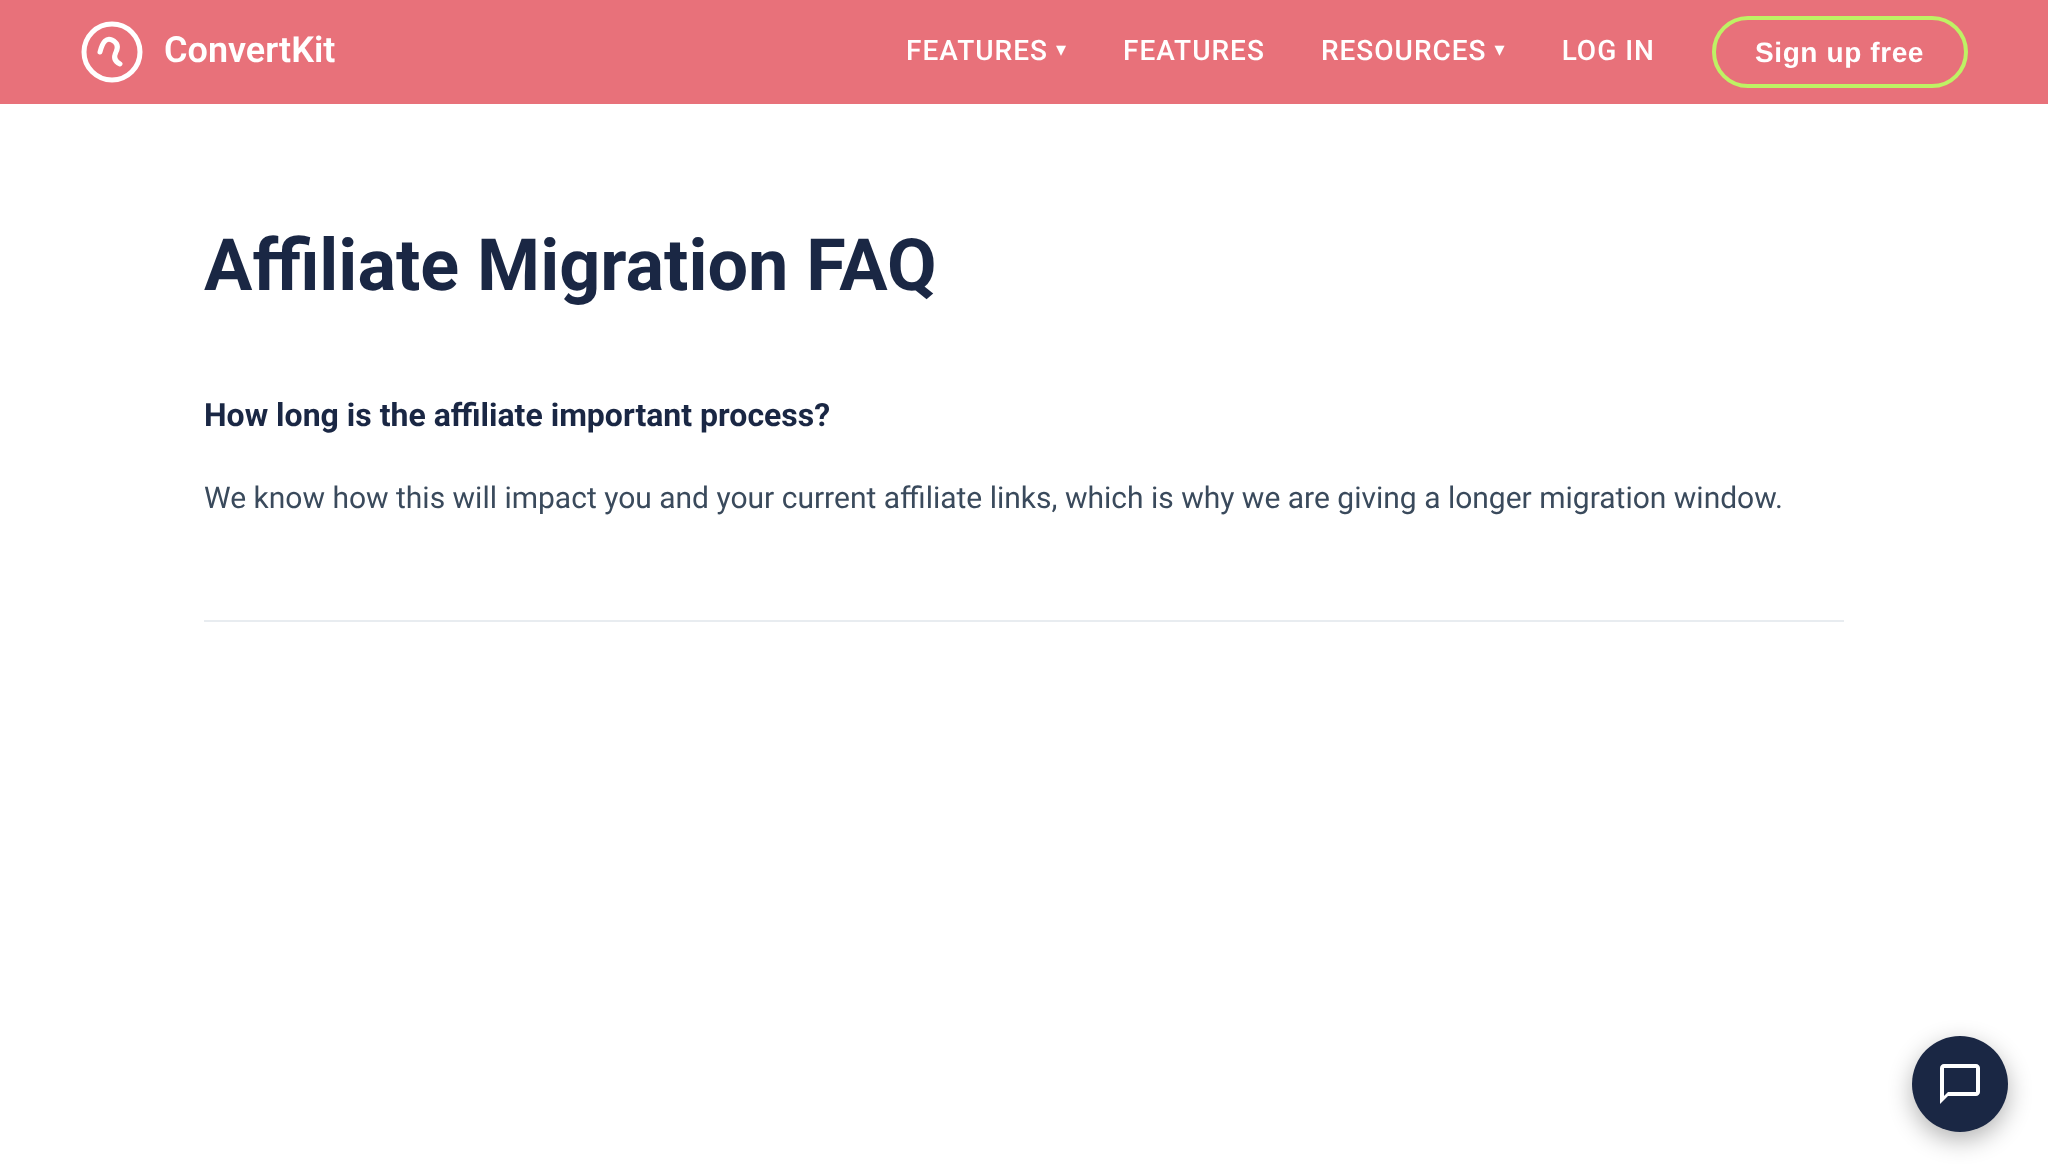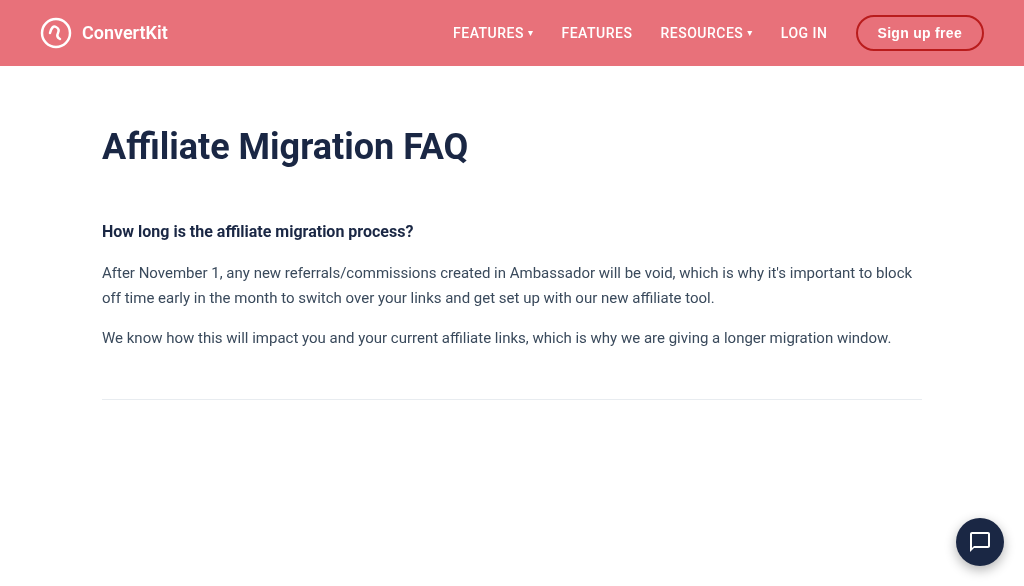--- a/index.html
+++ b/index.html
@@ -13,21 +13,21 @@
       background: #ffffff;
       color: #2d3748;
       font-size: 16px;
       line-height: 1.6;
     }
 
     
     nav {
       background-color: #e8717a;
       padding: 0 40px;
-      height: 66px;
+      height: 52px;
       display: flex;
       align-items: center;
       justify-content: space-between;
     }
 
     .nav-logo {
       display: flex;
       align-items: center;
       gap: 10px;
       color: #ffffff;
@@ -57,21 +57,21 @@
       align-items: center;
       gap: 4px;
       cursor: pointer;
     }
 
     .nav-link .chevron {
       font-size: 10px;
     }
 
     .nav-signup-btn {
-      border: 2px solid #b91c1c;
+      border: 2px solid #bef264;
       border-radius: 24px;
       padding: 8px 20px;
       color: #ffffff;
       background: transparent;
       font-size: 14px;
       font-weight: 600;
       cursor: pointer;
       letter-spacing: 0.3px;
     }
 
@@ -79,21 +79,21 @@
     .main-content {
       max-width: 900px;
       margin: 0 auto;
       padding: 60px 40px 60px;
     }
 
     .page-title {
       font-size: 36px;
       font-weight: 700;
       color: #1a2744;
-      margin-bottom: 50px;
+      margin-bottom: 40px;
       line-height: 1.2;
     }
 
     .faq-section {
       margin-bottom: 48px;
     }
 
     .faq-question {
       font-size: 16px;
       font-weight: 700;
@@ -170,22 +170,21 @@
       <span>LOG IN</span>
     </a>
     <button class="nav-signup-btn">Sign up free</button>
   </div>
 </nav>
 
 <main class="main-content">
   <h1 class="page-title">Affiliate Migration FAQ</h1>
 
   <section class="faq-section">
-    <p class="faq-question">How long is the affiliate migration process?</p>
-    <p class="faq-answer">After November 1, any new referrals/commissions created in Ambassador will be void, which is why it's important to block off time early in the month to switch over your links and get set up with our new affiliate tool.</p>
+    <p class="faq-question">How long is the affiliate important process?</p>
     <p class="faq-answer">We know how this will impact you and your current affiliate links, which is why we are giving a longer migration window.</p>
   </section>
 
   <hr class="section-divider">
 
   <section class="faq-section">
   </section>
 </main>
 
 <div class="chat-bubble">

